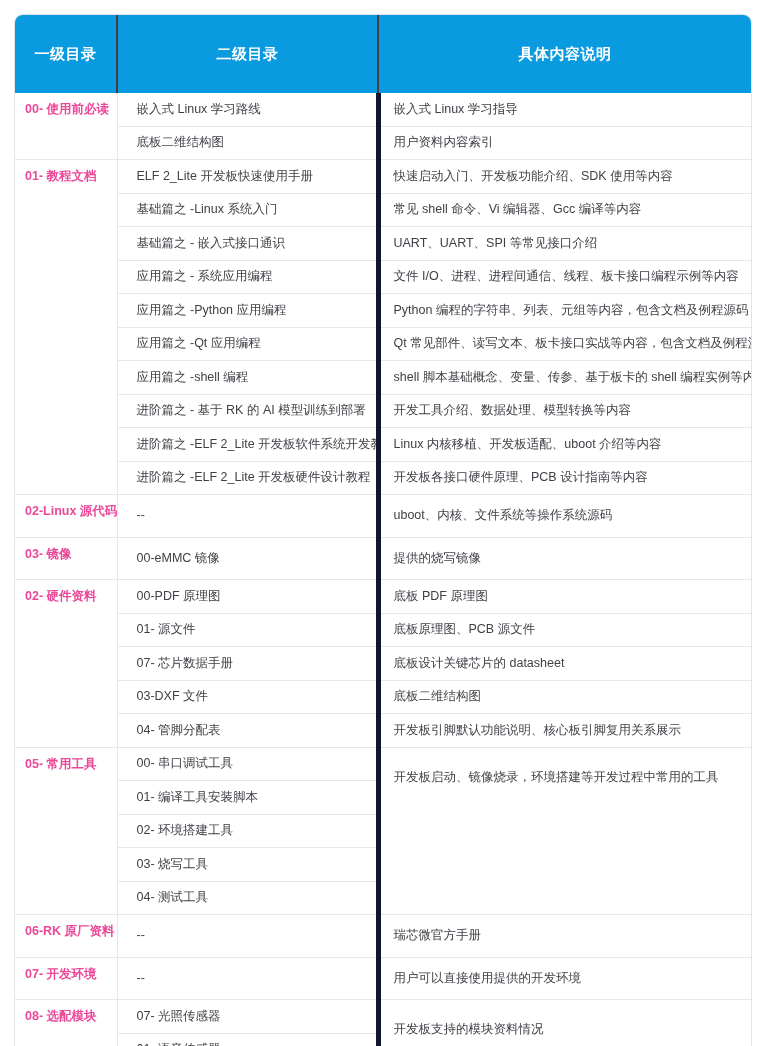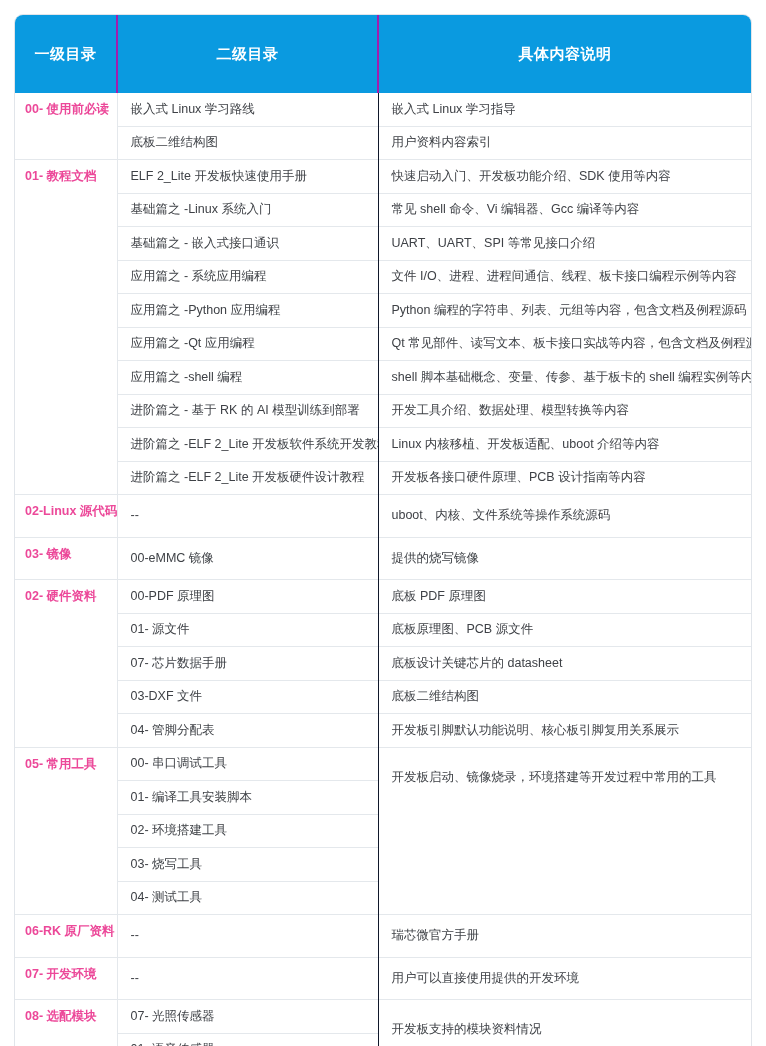--- a/index.html
+++ b/index.html
@@ -31,43 +31,43 @@
   th {
     background: #0a9ae0;
     color: #ffffff;
     font-size: 15px;
     font-weight: 700;
     height: 46px;
     text-align: center;
     padding: 16px;
     letter-spacing: 0.5px;
   }
-  th + th { border-left: 2px solid #a21caf; }
+  th + th { border-left: 2px solid #404040; }
   td {
     height: 32.5px;
     font-size: 12.5px;
     line-height: 15px;
     color: #3e4146;
     border-top: 1px solid #e4e8ec;
     white-space: nowrap;
     overflow: hidden;
     padding: 0;
     background: #ffffff;
   }
   tbody.first-group tr:first-child td { border-top: none; }
   td.lv1 {
     font-weight: 700;
     color: #ec4899;
     vertical-align: top;
     padding: 9px 4px 0 10px;
     border-right: 1px solid #e4e8ec;
   }
   td.lv2 {
-    padding: 0 6px 0 13px;
-    border-right: 1px solid #0f172a;
+    padding: 0 6px 0 19px;
+    border-right: 5px solid #0f172a;
   }
   td.desc { padding: 0 4px 0 13px; }
   td.vtop {
     vertical-align: top;
     padding-top: 22px;
     margin-top: 30px;
   }
 </style>
 </head>
 <body>

